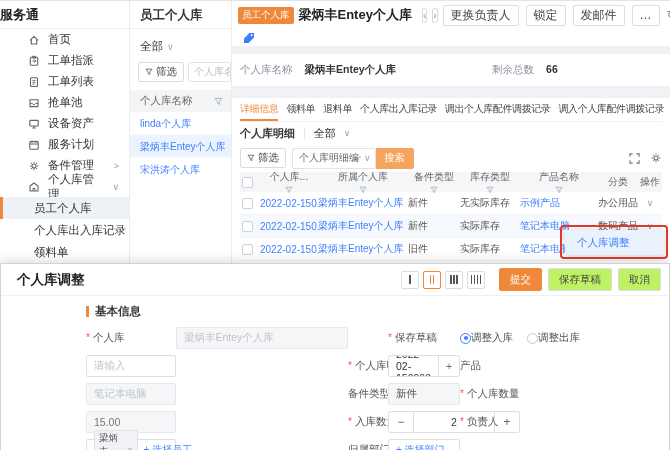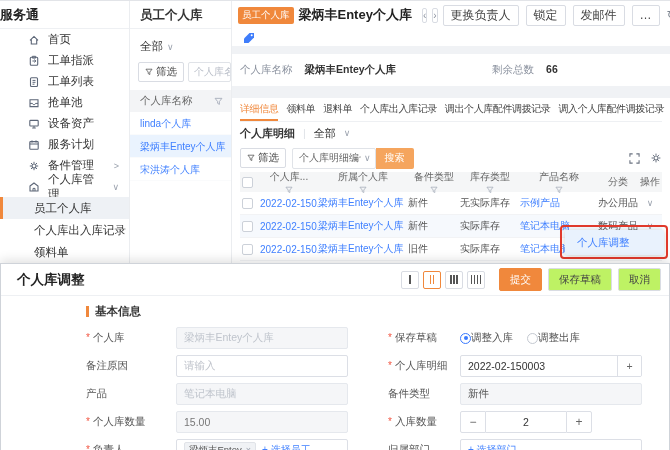--- a/index.html
+++ b/index.html
@@ -429,21 +429,20 @@
           <span class="radio checked">
               <span class="rdot"></span>
               <span>调整入库</span>
             </span>
           <span class="radio">
               <span class="rdot"></span>
               <span>调整出库</span>
             </span>
         </div>
 
-        <span class="flabel">备注原因</span>
         <div class="ctl">
             <span class="ph">请输入</span>
           </div>
         <span></span>
         <span class="flabel req">个人库明细</span>
         <div class="ctl with-plus">
           <span class="val">2022-02-150003</span>
           <span class="plus">+</span>
         </div>
 

